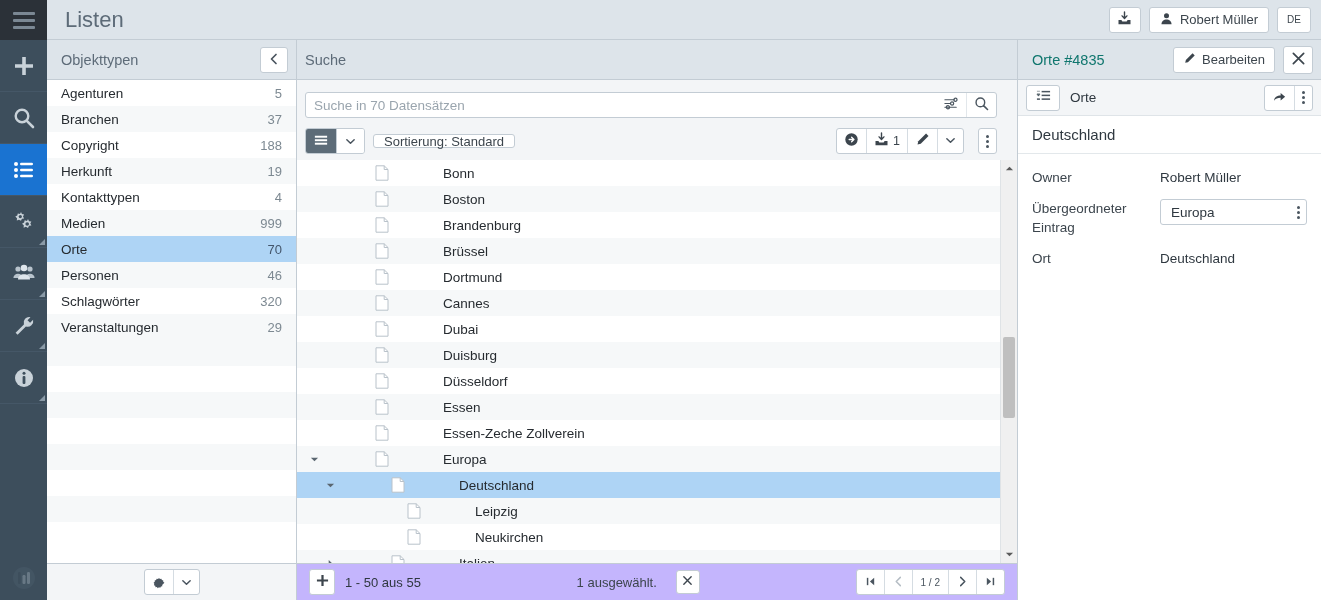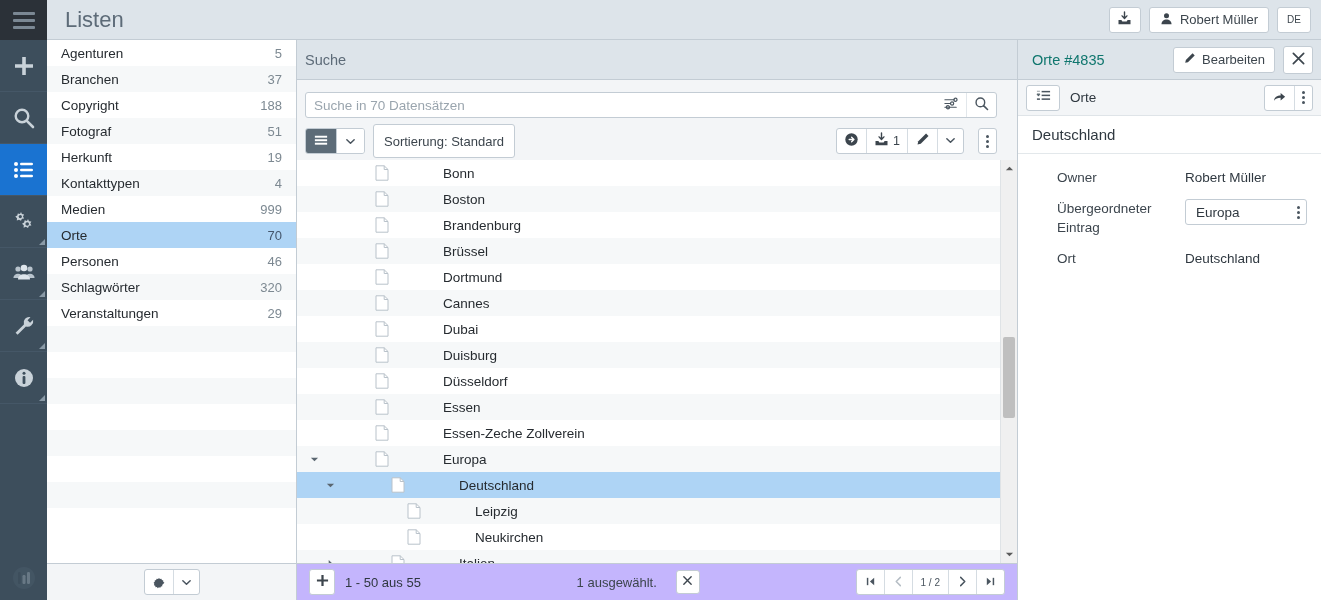--- a/index.html
+++ b/index.html
@@ -87,21 +87,21 @@
     flex:1; border:0; outline:0; background:transparent; height:100%;
     padding:0 8px; font-family:inherit; font-size:13.5px; color:#333a41;
   }
   .search-input-wrap input::placeholder { color:#9aa5ae; }
   .search-icobtn { width:30px; height:100%; display:flex; align-items:center; justify-content:center; cursor:pointer; color:#4a555f; border-left:1px solid #e2e7eb; }
   .tool-bar { height:38px; background:#f3f5f7; display:flex; align-items:center; padding:0 20px 0 8px; gap:8px; }
   .seg-toggle { display:flex; height:26px; border:1px solid #c3ccd4; border-radius:3px; overflow:hidden; cursor:pointer; }
   .seg-toggle .a { width:30px; background:#5d6c78; color:#fff; display:flex; align-items:center; justify-content:center; }
   .seg-toggle .b { width:28px; background:#fff; color:#4a555f; display:flex; align-items:center; justify-content:center; border-left:1px solid #c3ccd4; }
   .btn-text {
-    height:34px; border:1px solid #c3ccd4; background:#fff; border-radius:3px;
+    height:14px; border:1px solid #c3ccd4; background:#fff; border-radius:3px;
     padding:0 10px; display:flex; align-items:center; font-size:13px; color:#3c454d; cursor:pointer;
   }
   .tool-spacer { flex:1; }
 
   .list-area { flex:1; position:relative; background:#fff; overflow:hidden; display:flex; }
   .list-rows { flex:1; min-width:0; }
   .row {
     height:26px; display:flex; align-items:center; padding:0 8px;
     font-size:13.5px; color:#262b30; cursor:pointer; white-space:nowrap;gap:48px;
   }
@@ -141,21 +141,21 @@
     padding:0 9px; display:flex; align-items:center; gap:6px; font-size:13px; color:#3c454d; cursor:pointer;
   }
   .btn-close { width:30px; height:28px; border:1px solid #c3ccd4; background:#fff; border-radius:3px; display:flex; align-items:center; justify-content:center; cursor:pointer; color:#3c454d; }
   .detail-sub {
     height:36px; background:#f3f5f7; border-bottom:1px solid #dfe4e8;
     display:flex; align-items:center; padding:0 8px; gap:10px;
   }
   .detail-sub .nm { flex:1; font-size:13.5px; color:#2f3840; }
   .detail-title { height:38px; display:flex; align-items:center; padding:0 14px; font-size:15px; color:#2f3840; border-bottom:1px solid #e3e8eb; }
   .detail-fields { padding:14px 14px 0 14px; }
-  .fld { display:flex; margin-bottom:12px; font-size:13.5px;margin-left:25px; }
+  .fld { display:flex; margin-bottom:12px; font-size:13.5px; }
   .fld .k { width:128px; flex:0 0 128px; color:#3c454d; line-height:19px; }
   .fld .v { flex:1; color:#2f3840; line-height:19px; }
   .chip {
     height:26px; border:1px solid #c3ccd4; background:#fff; border-radius:3px;
     display:flex; align-items:center; padding:0 6px 0 10px; font-size:13.5px; color:#2f3840;
     cursor:pointer;
   }
   .chip .cv { flex:1; }
   .dots { display:flex; flex-direction:column; gap:2px; align-items:center; }
   .dots i { width:3px; height:3px; border-radius:50%; background:#4a555f; display:block; }
@@ -262,36 +262,42 @@
       <svg width="30" height="30" viewBox="0 0 30 30">
         <circle cx="15" cy="15" r="11" fill="#4a5c6b"></circle>
         <rect x="9" y="9" width="2.6" height="12" rx="1.2" fill="#3d4e5c"></rect>
         <rect x="13.5" y="12" width="3" height="9" rx="1.2" fill="#94a3af"></rect>
         <rect x="18" y="9" width="3" height="12" rx="1.2" fill="#94a3af"></rect>
       </svg>
     </div>
   </div>
 
   <div class="col-types below-top">
+    <div class="col-head">
+      <span class="title">Objekttypen</span>
+      <span class="btn-sq">
+        <span>
+          <svg width="12" height="12" viewBox="0 0 12 12">
+              <path d="M8 1.5L3.5 6 8 10.5" fill="none" stroke="#4a555f" stroke-width="1.7" stroke-linecap="round" stroke-linejoin="round"></path>
+            </svg>
+        </span>
+      </span>
+    </div>
     <div class="types-list" id="types-list">
         <div class="type-row">
           <span class="nm">Agenturen</span>
           <span class="ct">5</span>
         </div>
         <div class="type-row">
           <span class="nm">Branchen</span>
           <span class="ct">37</span>
         </div>
         <div class="type-row">
           <span class="nm">Copyright</span>
           <span class="ct">188</span>
-        </div>
-        <div class="type-row">
-          <span class="nm">Fotograf</span>
-          <span class="ct">51</span>
         </div>
         <div class="type-row">
           <span class="nm">Herkunft</span>
           <span class="ct">19</span>
         </div>
         <div class="type-row">
           <span class="nm">Kontakttypen</span>
           <span class="ct">4</span>
         </div>
         <div class="type-row">

